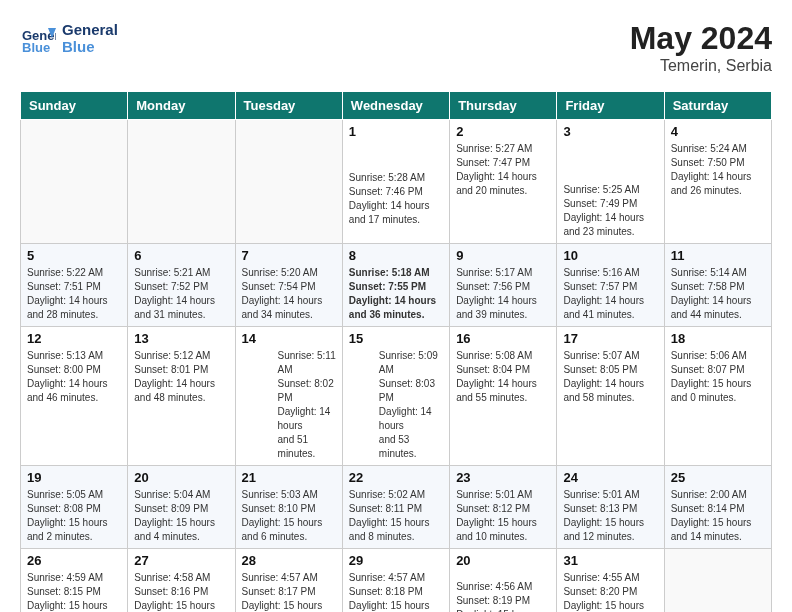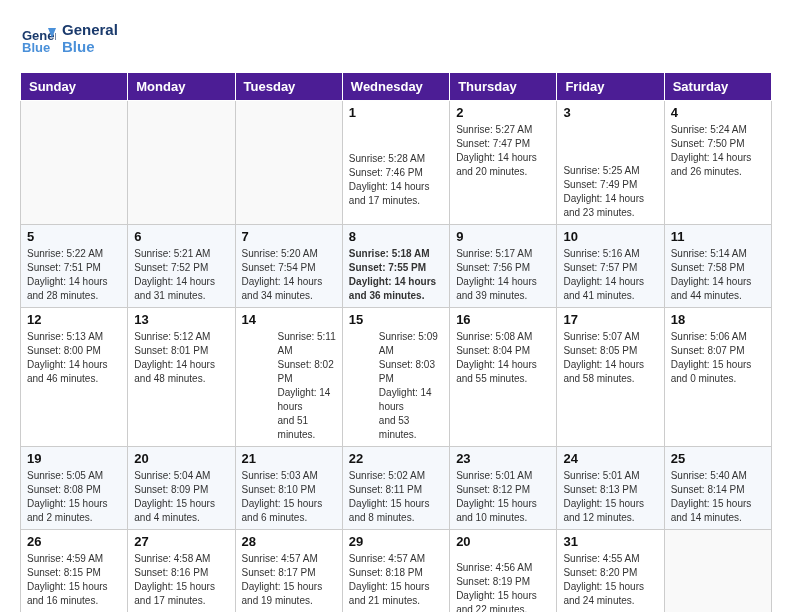--- a/index.html
+++ b/index.html
@@ -35,21 +35,21 @@
     }
     .location {
       font-size: 16px;
       color: #444;
     }
     .calendar {
       width: 100%;
       border-collapse: collapse;
     }
     .calendar th {
-      background: #4c1d95;
+      background: #0f766e;
       color: #fff;
       font-size: 13px;
       font-weight: bold;
       padding: 6px 8px;
       text-align: left;
       border: 1px solid #fff;
     }
     .calendar td {
       border: 1px solid #ccc;
       vertical-align: top;
@@ -86,20 +86,24 @@
     <svg class="logo-icon" viewBox="0 0 36 36">
       <text x="2" y="20" font-size="13" font-weight="bold" fill="#1a3a6c">General</text>
       <text x="2" y="32" font-size="13" font-weight="bold" fill="#4a90d9">Blue</text>
       <polygon points="28,8 36,8 32,18" fill="#4a90d9"></polygon>
     </svg>
     <div>
       <div style="font-size:15px;font-weight:bold;color:#1a3a6c;line-height:1.15;">General</div>
       <div style="font-size:15px;font-weight:bold;color:#4a90d9;line-height:1.15;">Blue</div>
     </div>
   </div>
+  <div class="title-block">
+    <div class="month-year">May 2024</div>
+    <div class="location">Temerin, Serbia</div>
+  </div>
 </div>
 
 <table class="calendar">
   <thead>
     <tr>
     <th>Sunday</th>
         <th>Monday</th>
         <th>Tuesday</th>
         <th>Wednesday</th>
         <th>Thursday</th>
@@ -281,21 +285,21 @@
         </td>
         <td>
           <div class="day-num">24</div>
           <div class="cell-info" style="white-space: pre-line;">Sunrise: 5:01 AM
 Sunset: 8:13 PM
 Daylight: 15 hours
 and 12 minutes.</div>
         </td>
         <td>
           <div class="day-num">25</div>
-          <div class="cell-info" style="white-space: pre-line;">Sunrise: 5:40 AM
+          <div class="cell-info" style="white-space: pre-line;">Sunrise: 2:00 AM
 Sunset: 8:14 PM
 Daylight: 15 hours
 and 14 minutes.</div>
         </td>
       </tr>
       <tr>
         <td>
           <div class="day-num">26</div>
           <div class="cell-info" style="white-space: pre-line;">Sunrise: 4:59 AM
 Sunset: 8:15 PM

